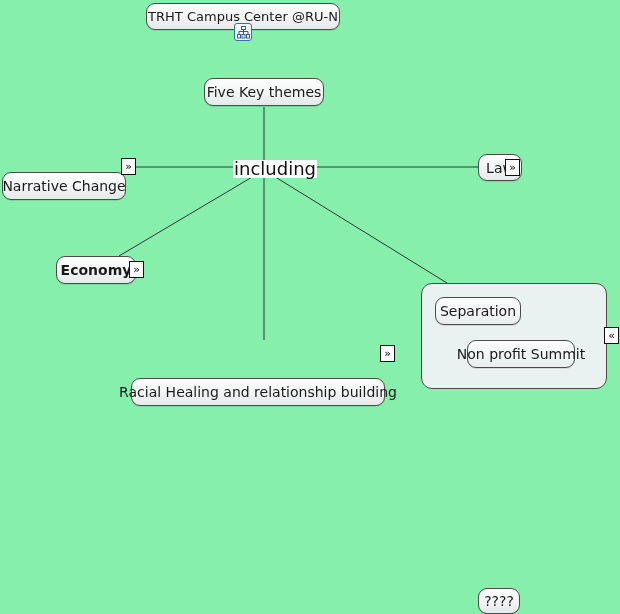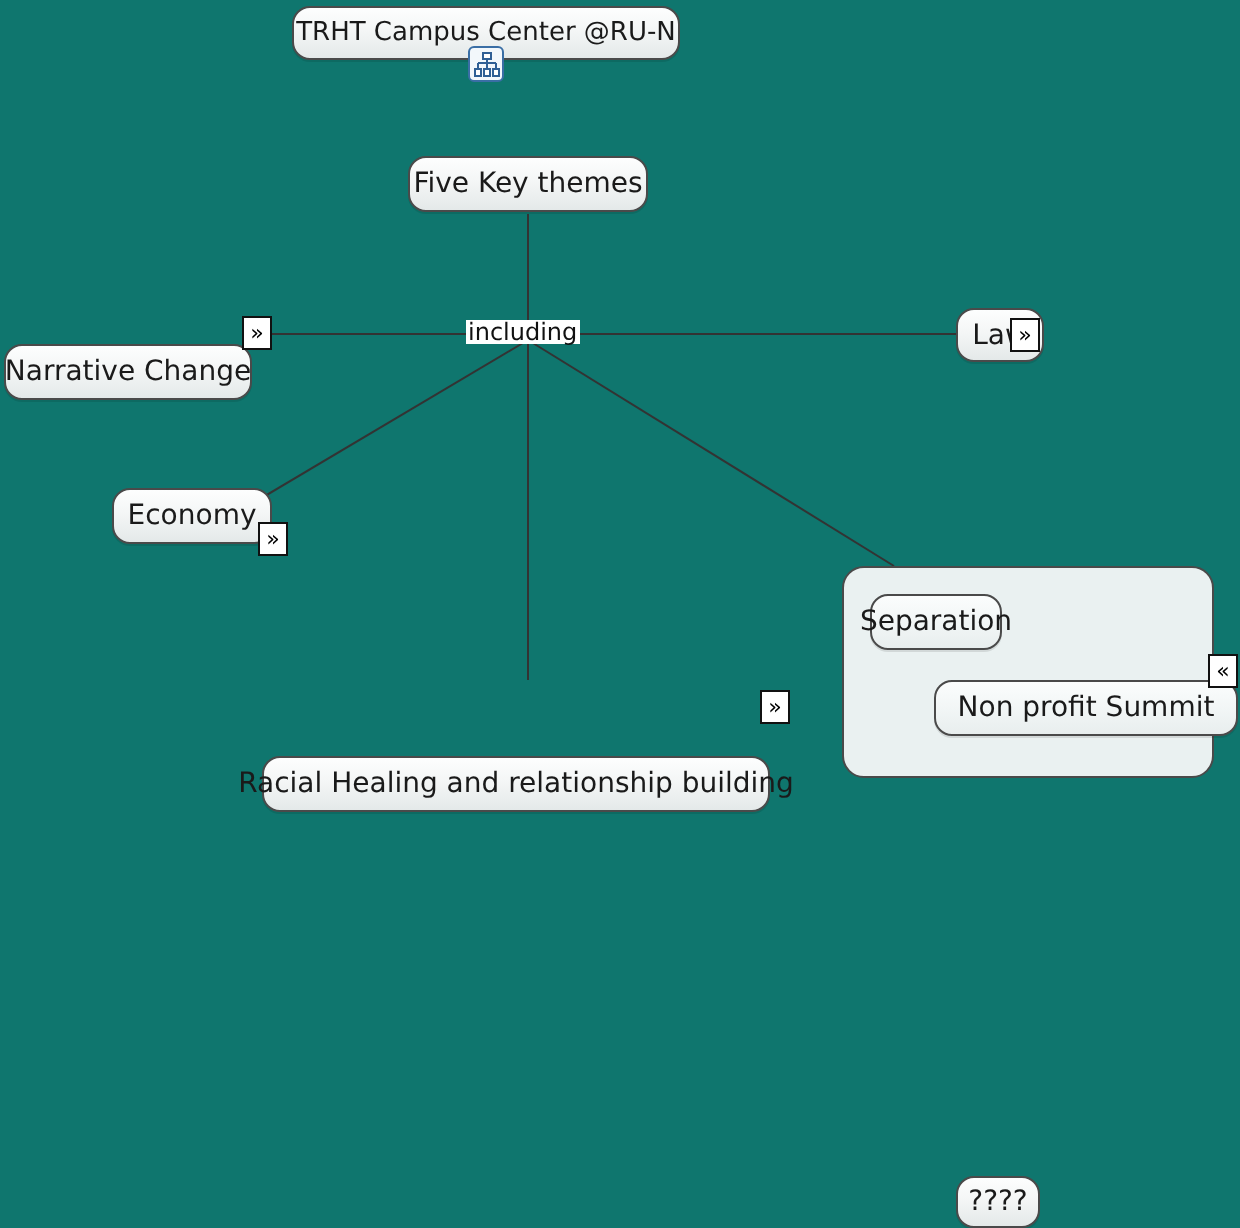--- a/index.html
+++ b/index.html
@@ -12,21 +12,21 @@
     height: 614px;
     font-family: "DejaVu Sans", "Liberation Sans", sans-serif;
     -webkit-font-smoothing: antialiased;
   }
 
   #canvas {
     position: relative;
     width: 620px;
     height: 614px;
     overflow: hidden;
-    background: #0f766e;
+    background: #86efac;
   }
 
   
   #edges {
     position: absolute;
     left: 0;
     top: 0;
     width: 620px;
     height: 614px;
     z-index: 1;
@@ -88,21 +88,21 @@
     display: flex;
     align-items: center;
     justify-content: center;
     font-family: "DejaVu Sans", "Liberation Sans", sans-serif;
   }
 
   
   .edge-label {
     position: absolute;
     z-index: 4;
-    font-size: 12px;
+    font-size: 18px;
     color: #111111;
     background: #ffffff;
     padding: 0 1px;
     white-space: nowrap;
     line-height: 1;
     text-align: center;
   }
 
   
   .root-icon {
@@ -175,41 +175,41 @@
     <span>»</span>
   </div>
 
   <div class="node" style="left:478px; top:154px; width:44px; height:27px;">
     <span class="node-label">Law</span>
   </div>
   <div class="collapse-marker" style="left:505px; top:159px;">
     <span>»</span>
   </div>
 
-  <div class="node" style="left:56px; top:244px; width:80px; height:28px;">
+  <div class="node" style="left:56px; top:256px; width:80px; height:28px;font-weight:bold;">
     <span class="node-label">Economy</span>
   </div>
   <div class="collapse-marker" style="left:129px; top:261px;">
     <span>»</span>
   </div>
 
   <div class="node" style="left:131px; top:340px; width:254px; height:28px;margin-top:38px;">
     <span class="node-label">Racial Healing and relationship building</span>
   </div>
   <div class="collapse-marker" style="left:380px; top:345px;">
     <span>»</span>
   </div>
 
   <div class="group-box" style="left:421px; top:283px; width:186px; height:106px;"></div>
 
-  <div class="node in-group" style="left:435px; top:297px; width:66px; height:28px;">
+  <div class="node in-group" style="left:435px; top:297px; width:86px; height:28px;">
     <span class="node-label">Separation</span>
   </div>
 
-  <div class="node in-group" style="left:467px; top:340px; width:152px; height:28px;">
+  <div class="node in-group" style="left:467px; top:340px; width:108px; height:28px;">
     <span class="node-label">Non profit Summit</span>
   </div>
 
   <div class="collapse-marker" style="left:604px; top:327px;">
     <span>«</span>
   </div>
 
   <div class="node" style="left:478px; top:588px; width:42px; height:26px;">
     <span class="node-label">????</span>
   </div>

